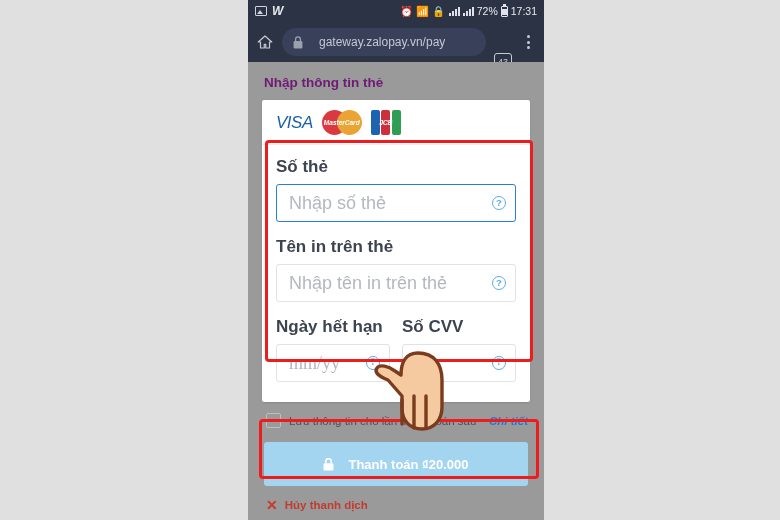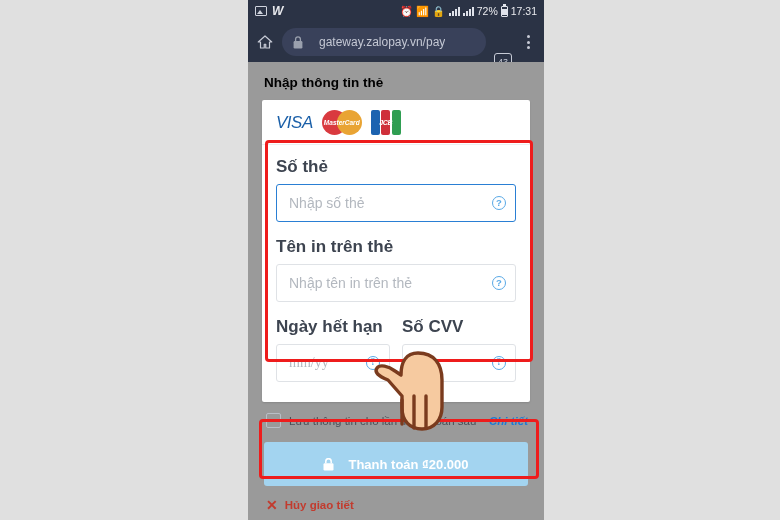--- a/index.html
+++ b/index.html
@@ -98,21 +98,21 @@
   #menudots { width: 16px; display:flex; flex-direction:column; align-items:center; gap:2.5px; flex:none;}
   #menudots span { width: 3px; height: 3px; border-radius: 50%; background: #c7cbd6; display:block;}
   
   #page {
     position: relative;
     height: 458px;
     background: #9a9a9a;
     padding: 0 14px;
   }
   #page-title {
-    color: #000000;
+    color: #701a75;
     font-size: 13.5px;
     font-weight: 700;
     padding: 13px 2px 10px 2px;
   }
   #card-panel {
     background: #ffffff;
     border-radius: 2px;
     box-shadow: 0 1px 2px rgba(0,0,0,.12);
   }
   #brands {
@@ -157,21 +157,21 @@
     height: 38px;
     border: 1px solid #dfe2e6;
     border-radius: 3px;
     background: #fff;
     display: flex; align-items: center;
     padding: 0 30px 0 12px;
     margin-bottom: 15px;
   }
   .input-wrap.focused { border: 1.6px solid #2a7fd4; }
   .input-wrap .ph {
-    color: #b3b8bf; font-size: 14px;
+    color: #b3b8bf; font-size: 18px;
     white-space: nowrap; overflow:hidden;
   }
   .help {
     position: absolute; right: 9px; top: 50%; transform: translateY(-50%);
     width: 14px; height: 14px; border-radius: 50%;
     border: 1.3px solid #5aa9e6; color: #5aa9e6;
     font-size: 9.5px; line-height: 11px; text-align: center;
     font-weight: 700;
   }
   .row2 { display: flex; gap: 12px; }
@@ -347,21 +347,21 @@
       <div id="paybtn">
         <svg class="lock-btn" viewBox="0 0 11 13">
           <rect x="0.5" y="5.2" width="10" height="7.3" rx="1.2" fill="#ffffff"></rect>
           <path d="M2.8 5.2 V3.4 a2.7 2.7 0 0 1 5.4 0 V5.2" fill="none" stroke="#ffffff" stroke-width="1.5"></path>
         </svg>
         <span>Thanh toán ₫20.000</span>
       </div>
 
       <div id="cancel">
         <span class="xmark">✕</span>
-        <span>Hủy giao tiết</span>
+        <span>Hủy thanh dịch</span>
       </div>
 
     </div>
   </div>
 
   <div class="redbox" id="redbox-fields"></div>
   <div class="redbox" id="redbox-pay"></div>
 
   <svg id="hand" viewBox="0 0 92 96">
     <g stroke="#7a3b1e" stroke-width="3.4" stroke-linejoin="round" stroke-linecap="round" fill="#f6caa0">

